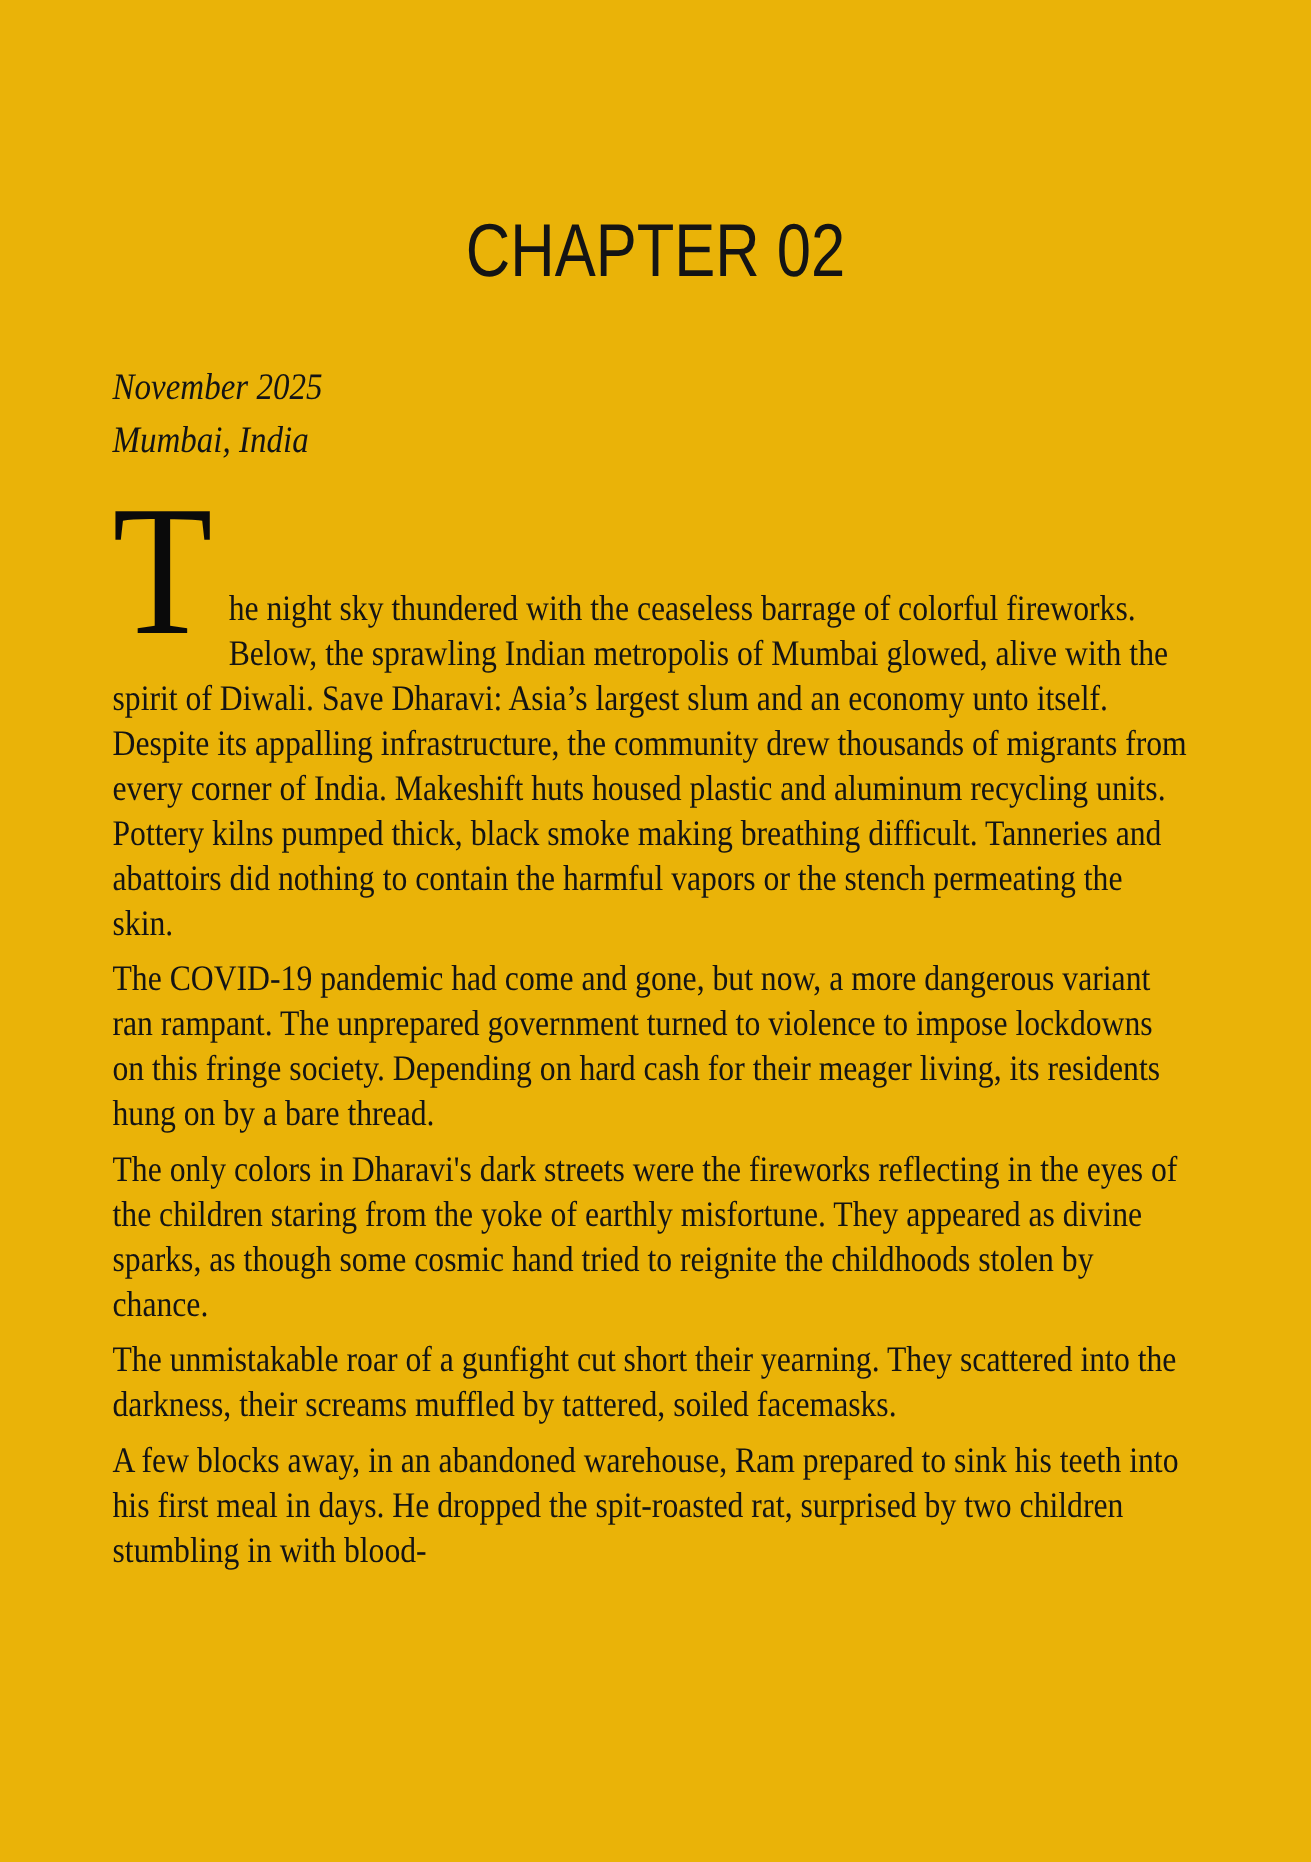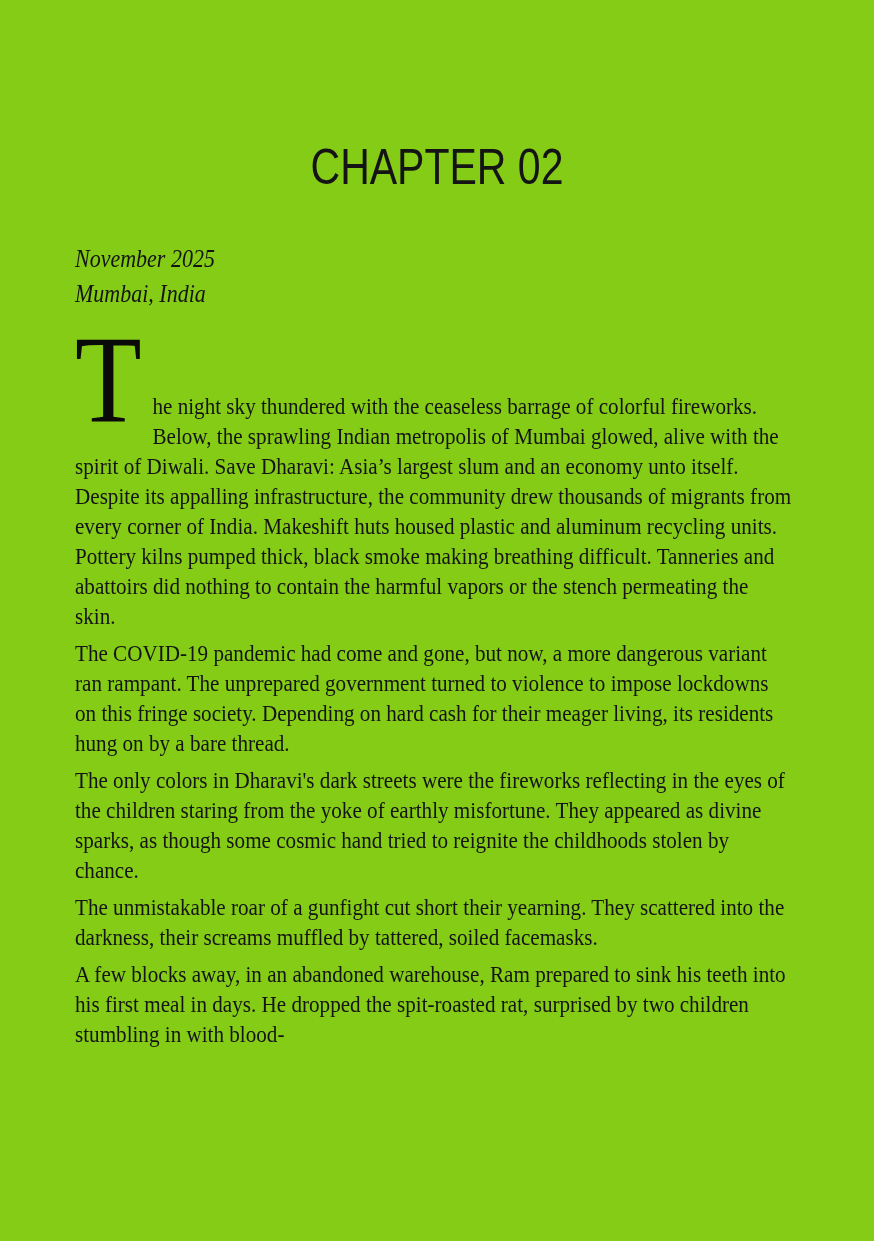--- a/index.html
+++ b/index.html
@@ -4,21 +4,21 @@
 <style>
   html, body {
     margin: 0;
     padding: 0;
     background: #ffffff;
   }
   .page {
     position: relative;
     width: 874px;
     height: 1241px;
-    background: #84cc16;
+    background: #eab308;
     color: #141414;
     font-family: "Liberation Serif", "DejaVu Serif", serif;
     overflow: hidden;
     box-sizing: border-box;
   }
   .chapter-title {
     margin-top: 142px;
     text-align: center;
     font-family: "Liberation Sans", "DejaVu Sans", sans-serif;
     font-weight: 400;

